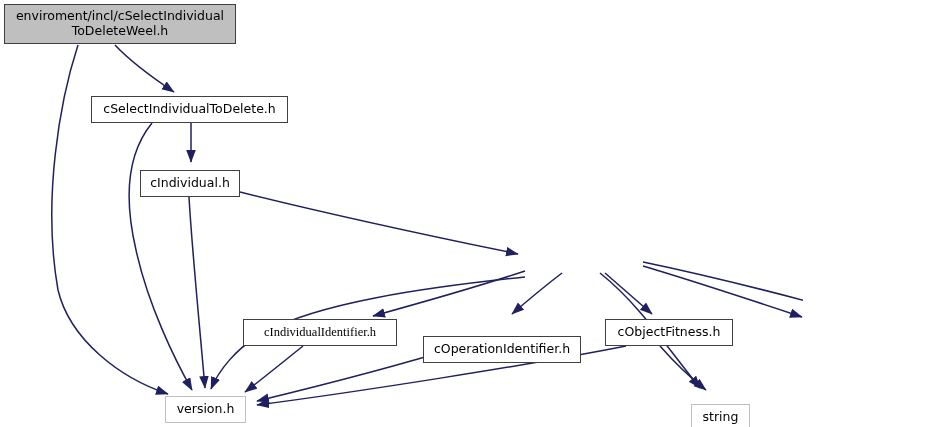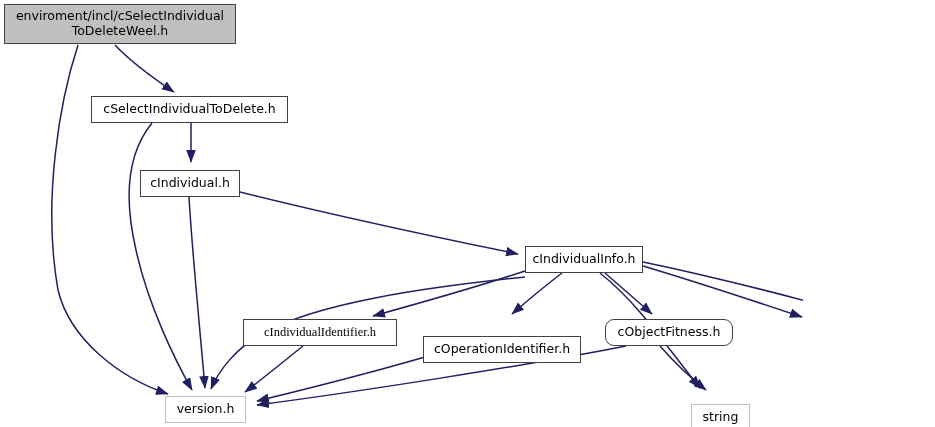--- a/index.html
+++ b/index.html
@@ -95,27 +95,26 @@
     </g>
   </svg>
 
   <div class="node root" style="left:4px; top:4px; width:232px; height:40px;">enviroment/incl/cSelectIndividual
 ToDeleteWeel.h</div>
 
   <div class="node" style="left:140px; top:170px; width:100px; height:27px;">cIndividual.h</div>
 
   <div class="node" style="left:91px; top:96px; width:197px; height:27px;">cSelectIndividualToDelete.h</div>
 
-  <div class="node" style="left:525px; top:246px; width:118px; height:27px;">cIndividualInfo.h</div>
 
   <div class="node" style="left:243px; top:319px; width:154px; height:27px;font-family:Liberation Serif, serif;">cIndividualIdentifier.h</div>
 
   <div class="node" style="left:423px; top:336px; width:158px; height:27px;">cOperationIdentifier.h</div>
 
-  <div class="node" style="left:605px; top:319px; width:128px; height:27px;border-radius:9px;">cObjectFitness.h</div>
+  <div class="node" style="left:605px; top:319px; width:128px; height:27px;">cObjectFitness.h</div>
 
   <div class="node system" style="left:808px; top:319px; width:40px; height:27px;">list</div>
 
 
   <div class="node system" style="left:165px; top:396px; width:81px; height:27px;">version.h</div>
 
   <div class="node system" style="left:691px; top:404px; width:59px; height:27px;">string</div>
 
 </div>
 

